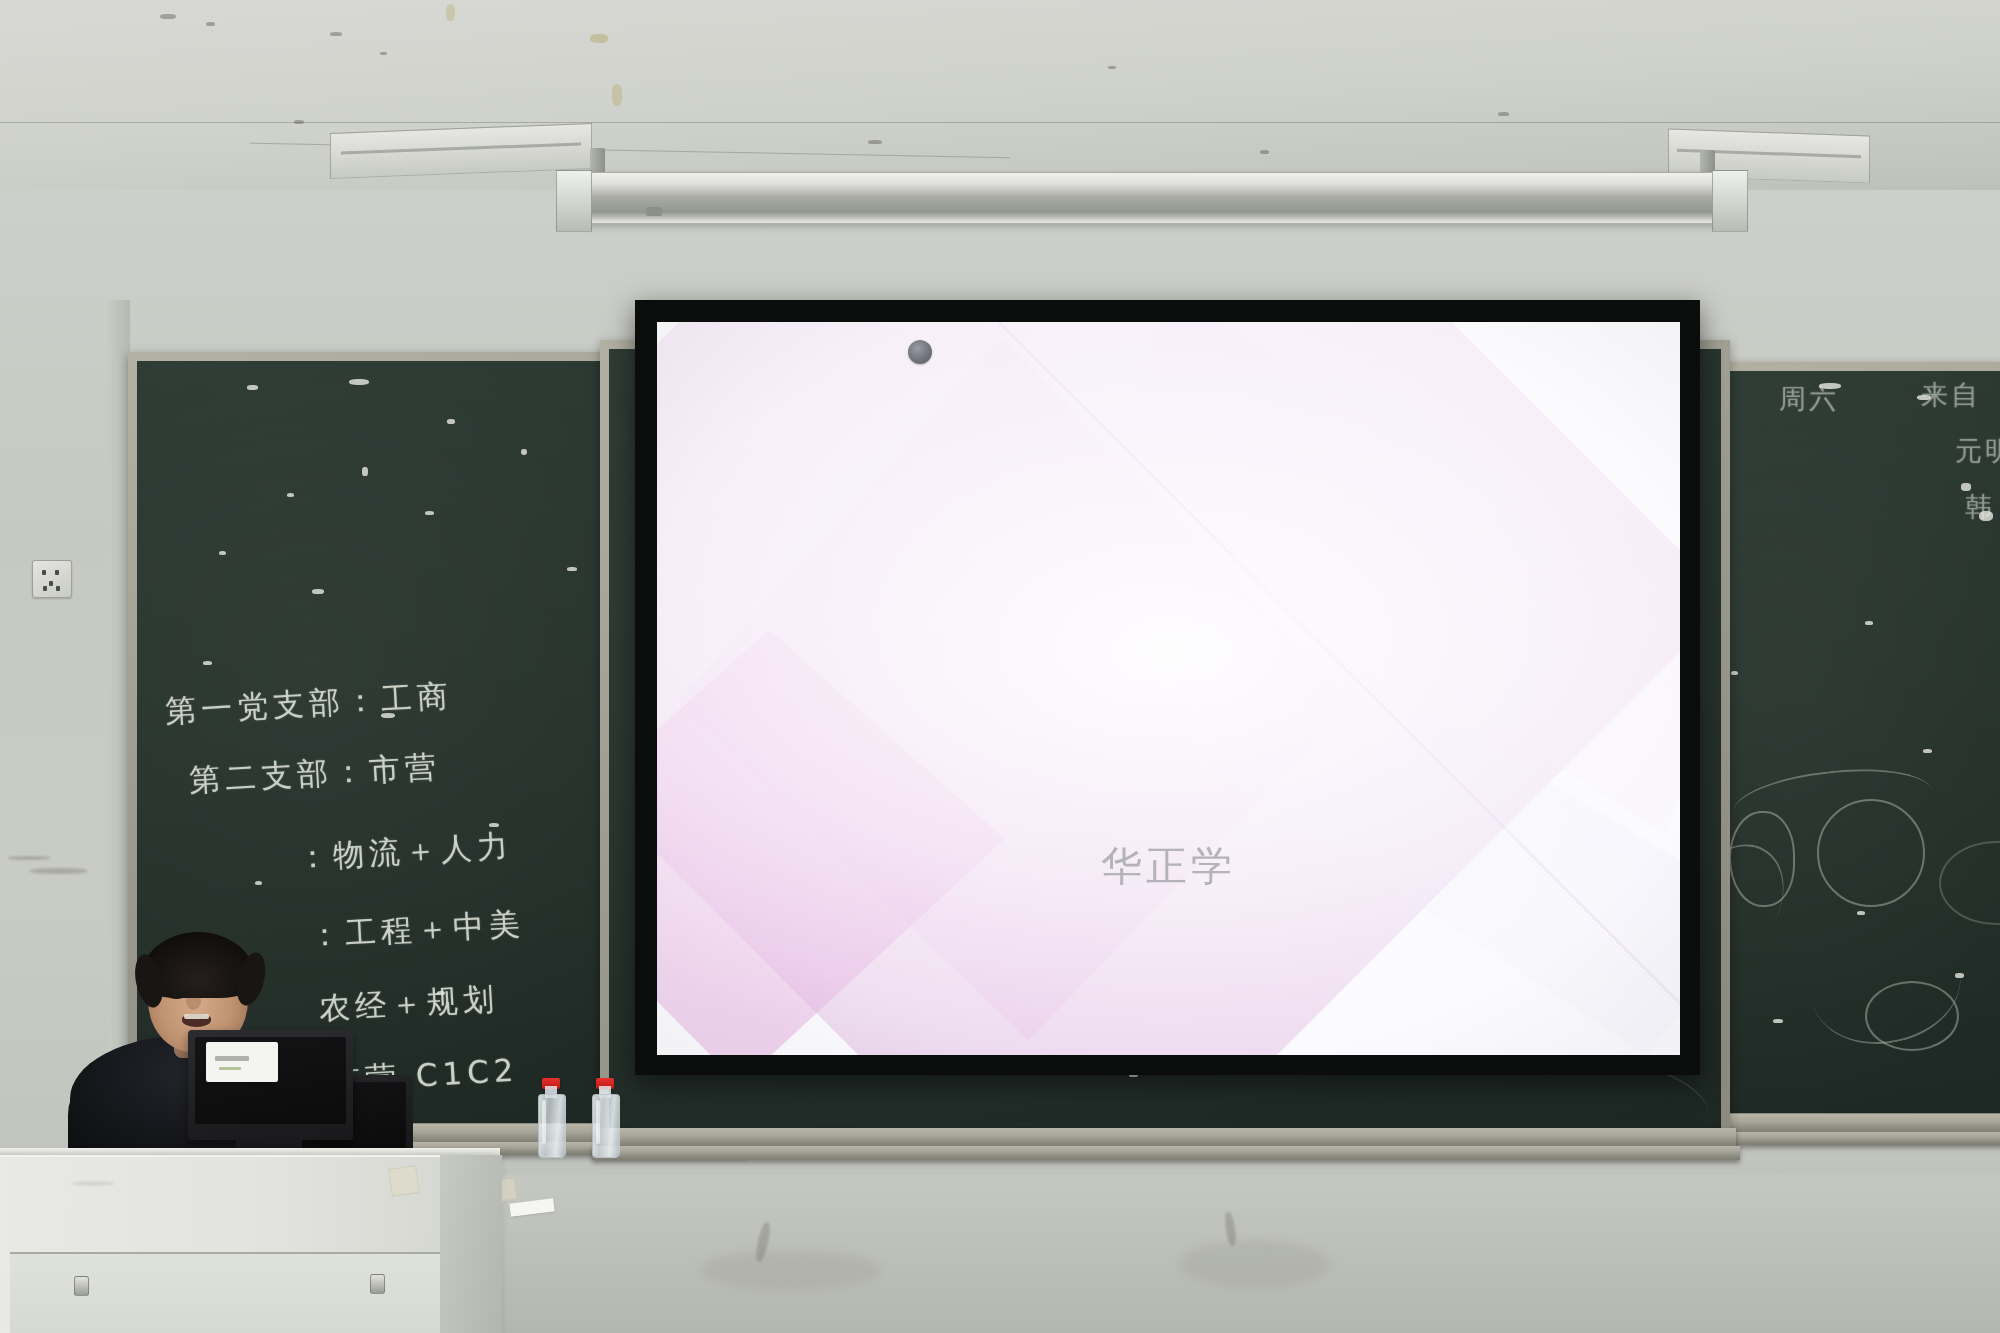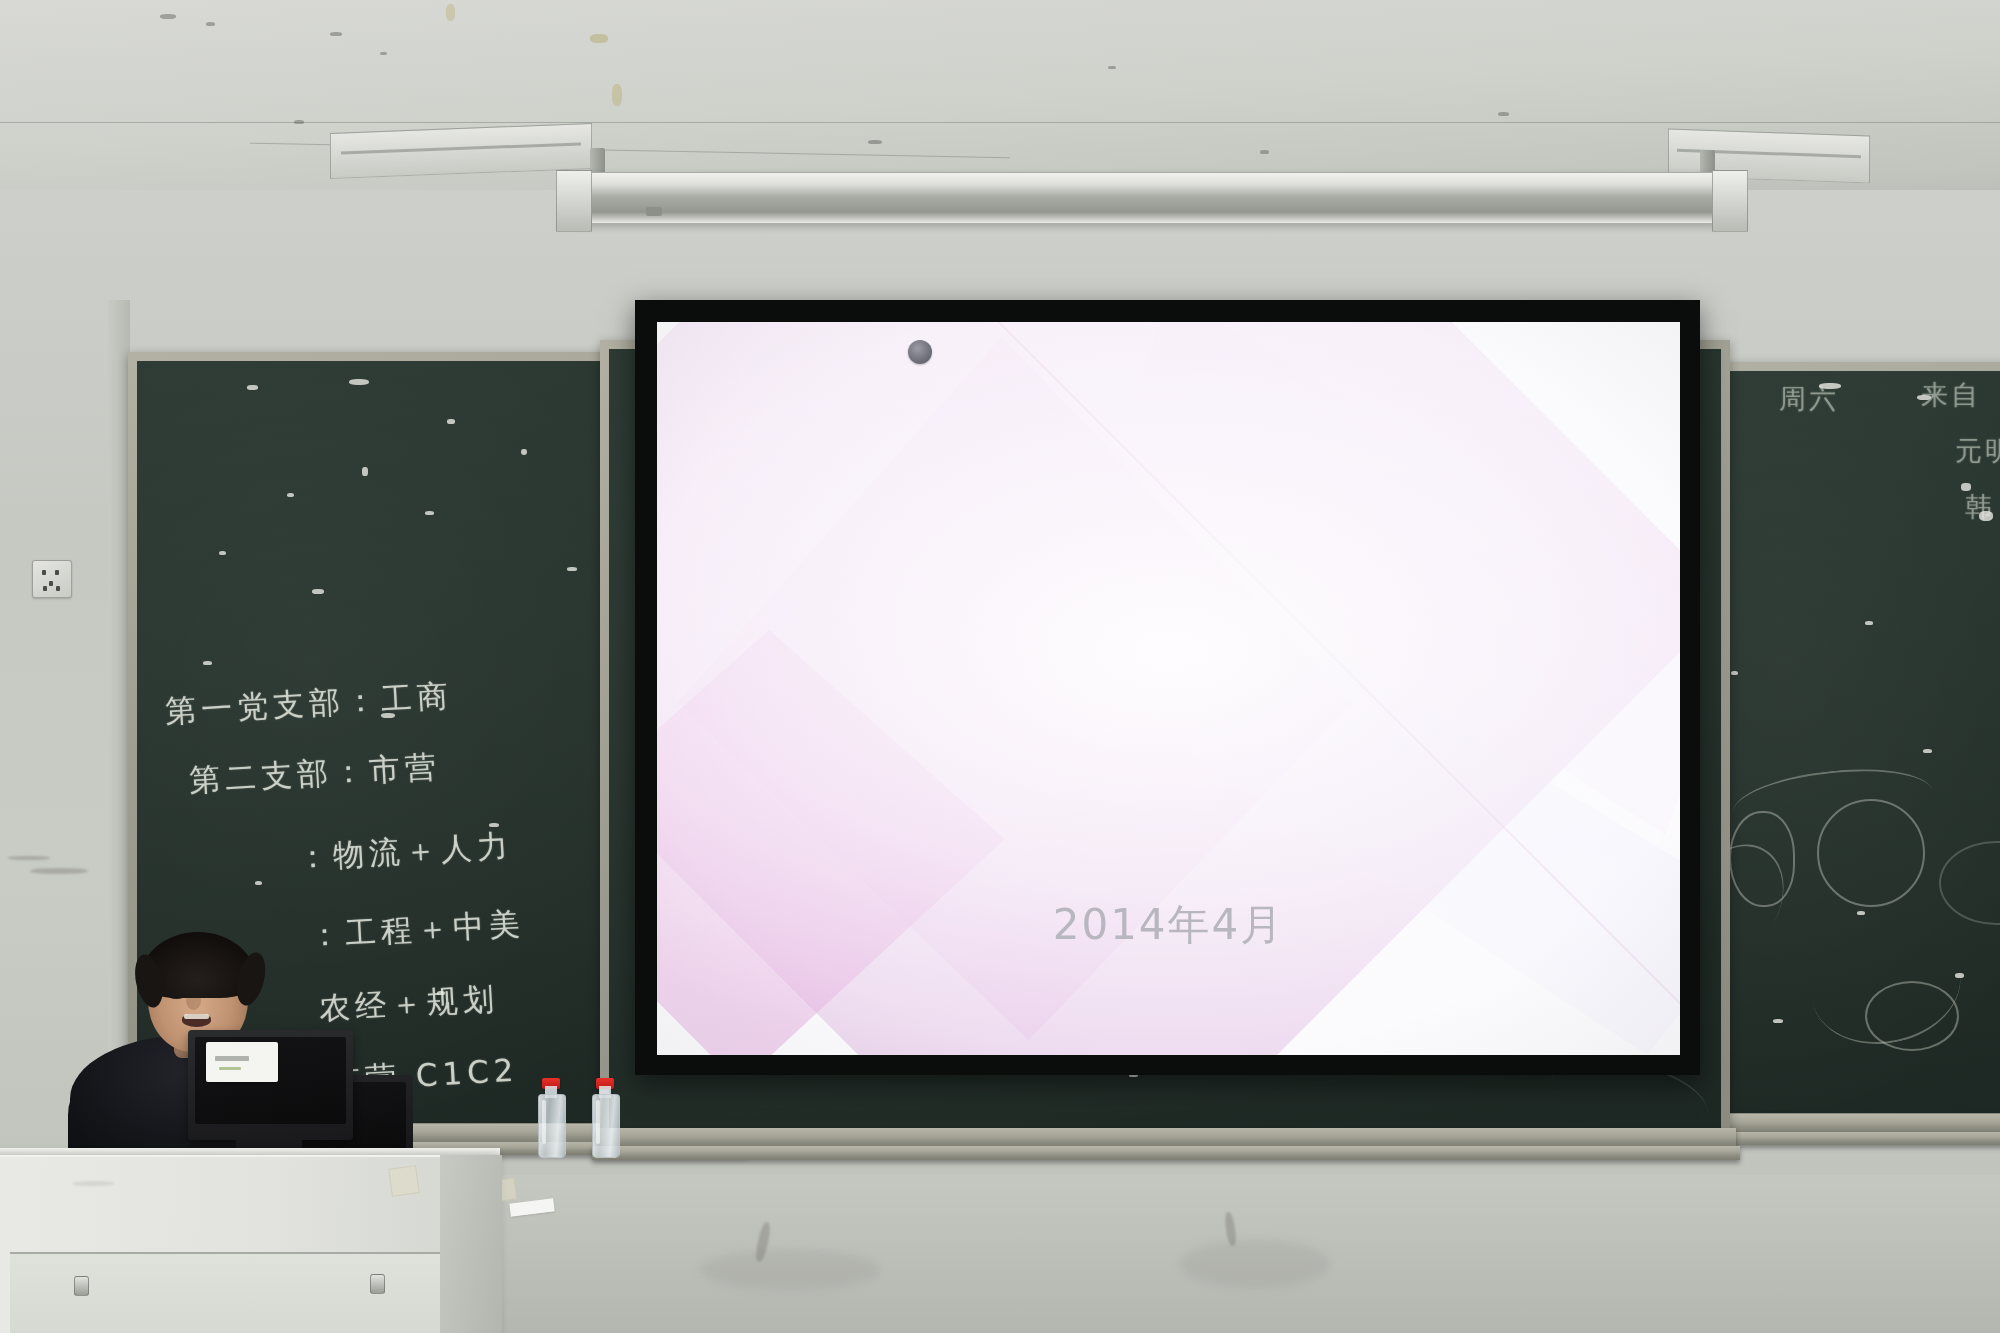--- a/index.html
+++ b/index.html
@@ -322,21 +322,21 @@
       <div class="wm wm4"></div>
       <div class="wm wm2"></div>
       <div class="wm wm5"></div>
       <div class="wm wm3"></div>
       <div class="wm-edge"></div>
 
       <div class="glow"></div>
       <div class="vign"></div>
       <div class="screen-dot" style="left:24.5%;top:2.4%;"></div>
 
-      <div class="slide-date">2014年4月</div>
+      <div class="slide-author">华正学</div>
     </div>
   </div>
 
   <div class="bottle" style="left:538px;top:1078px;z-index:8;">
     <div class="bot-cap"></div>
     <div class="bot-neck"></div>
     <div class="bot-body"></div>
     <div class="bot-shine"></div>
   </div>
   <div class="bottle" style="left:592px;top:1078px;z-index:8;">

